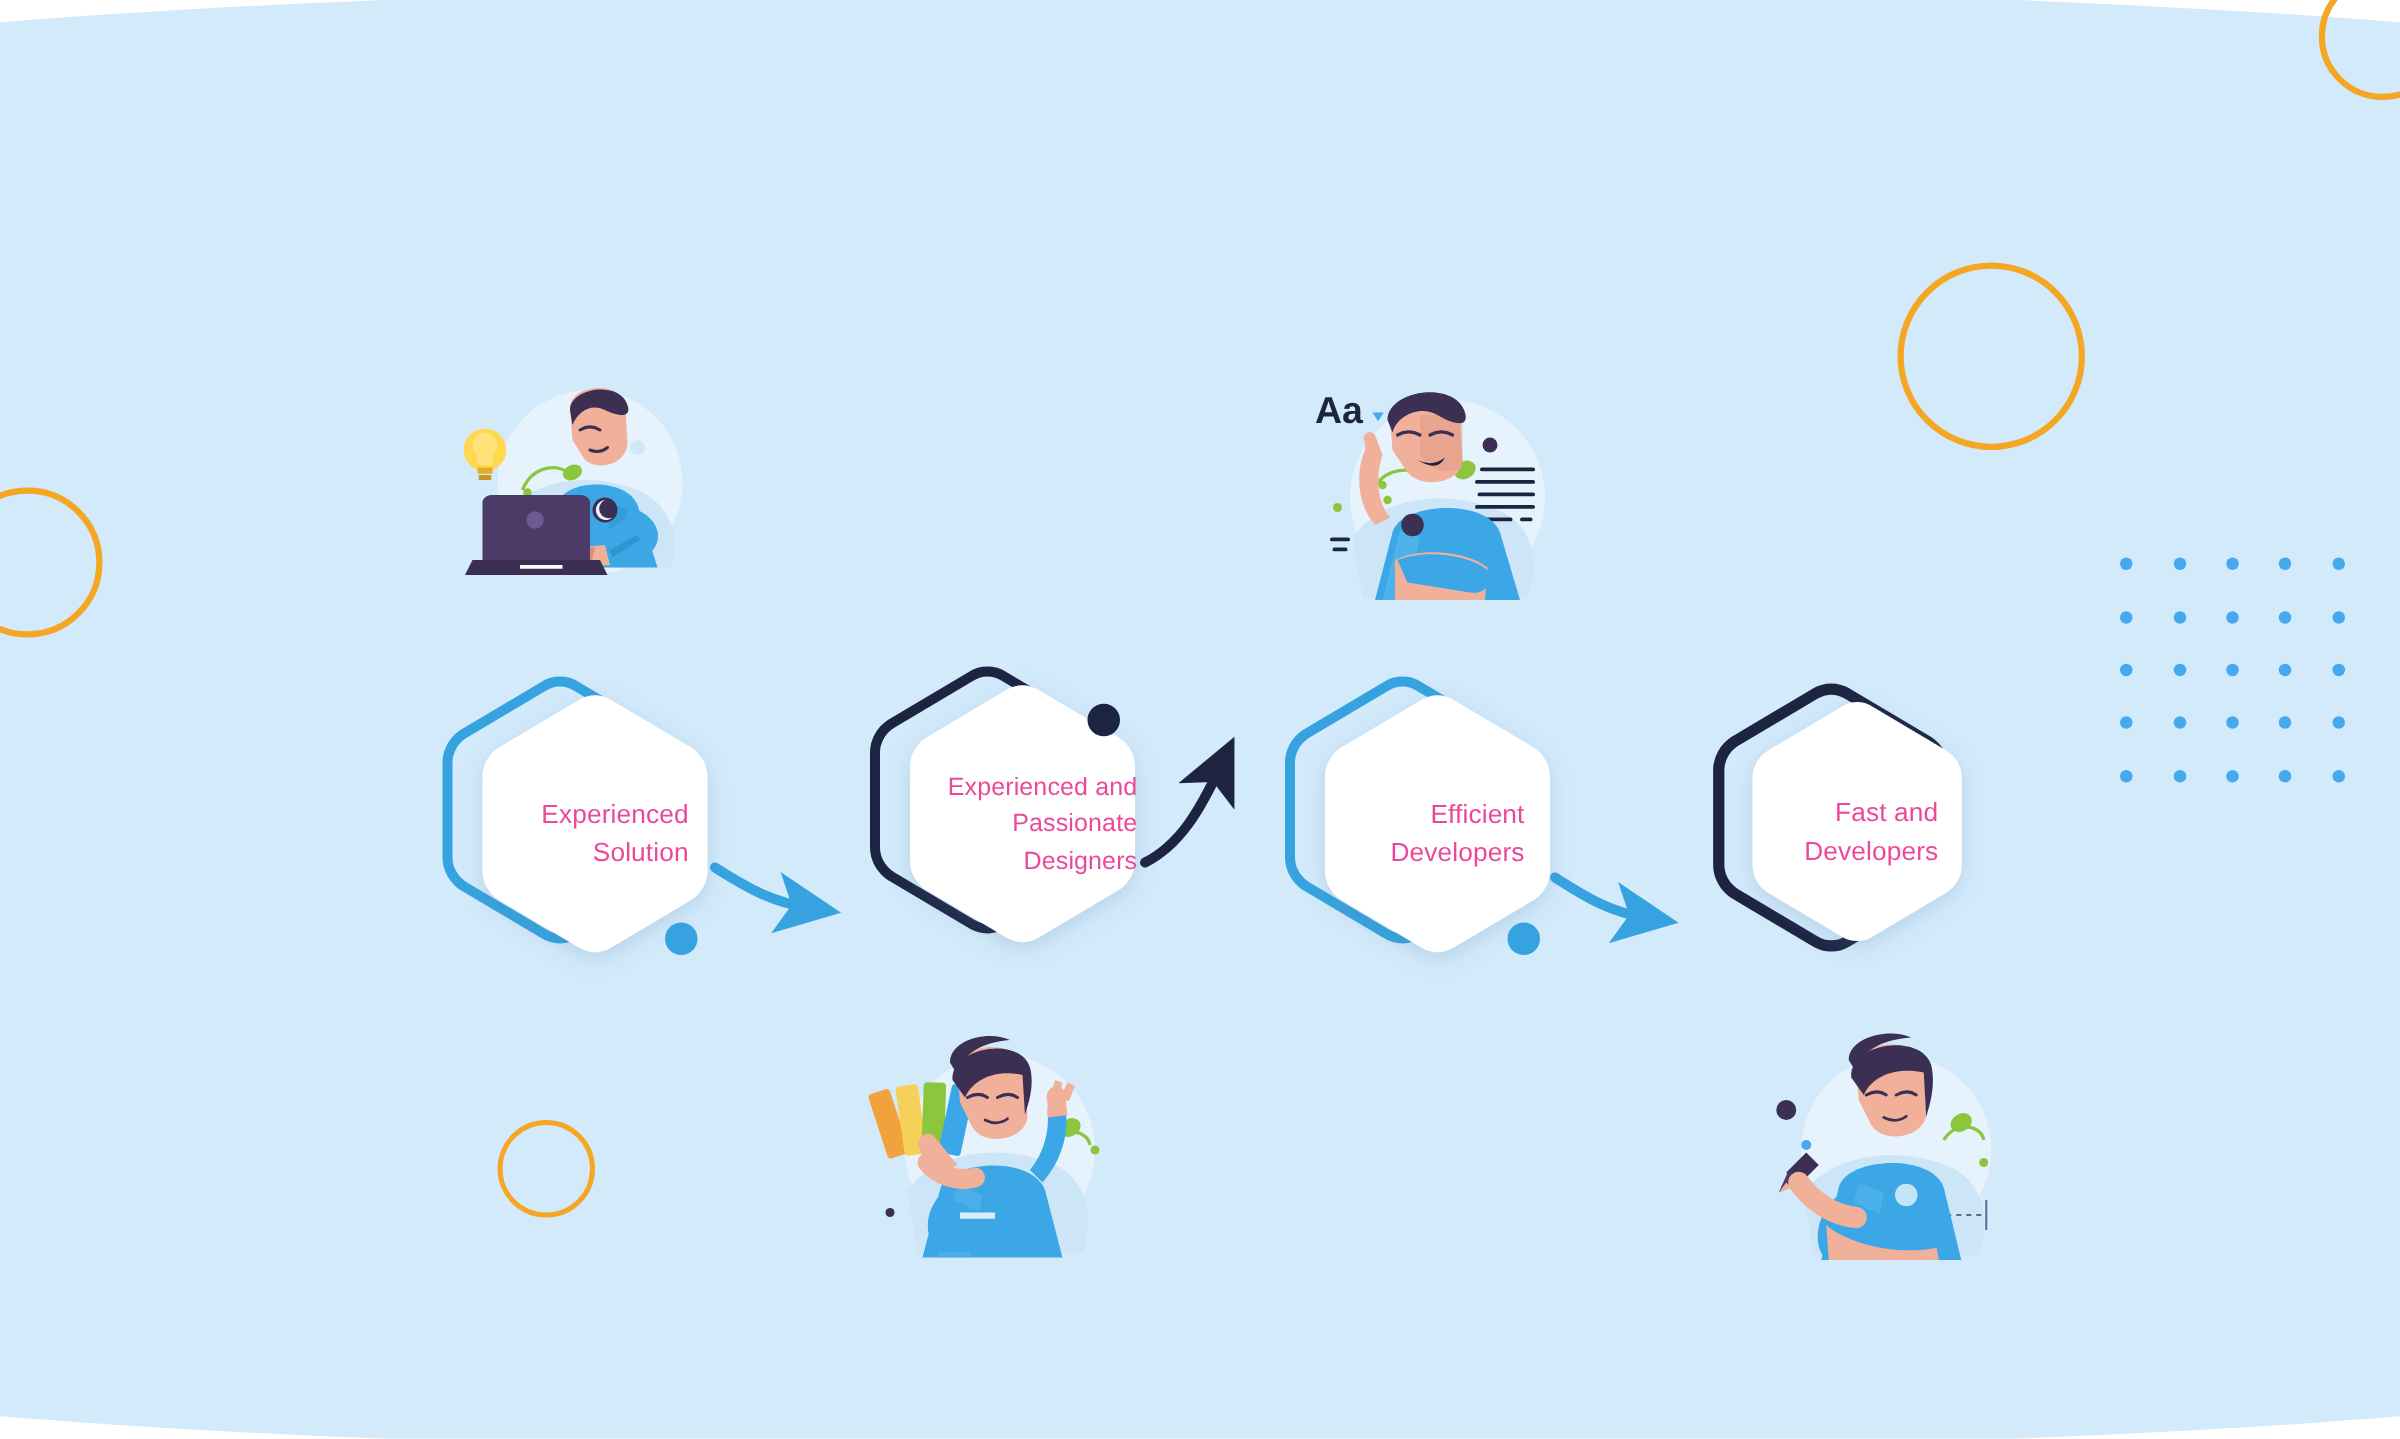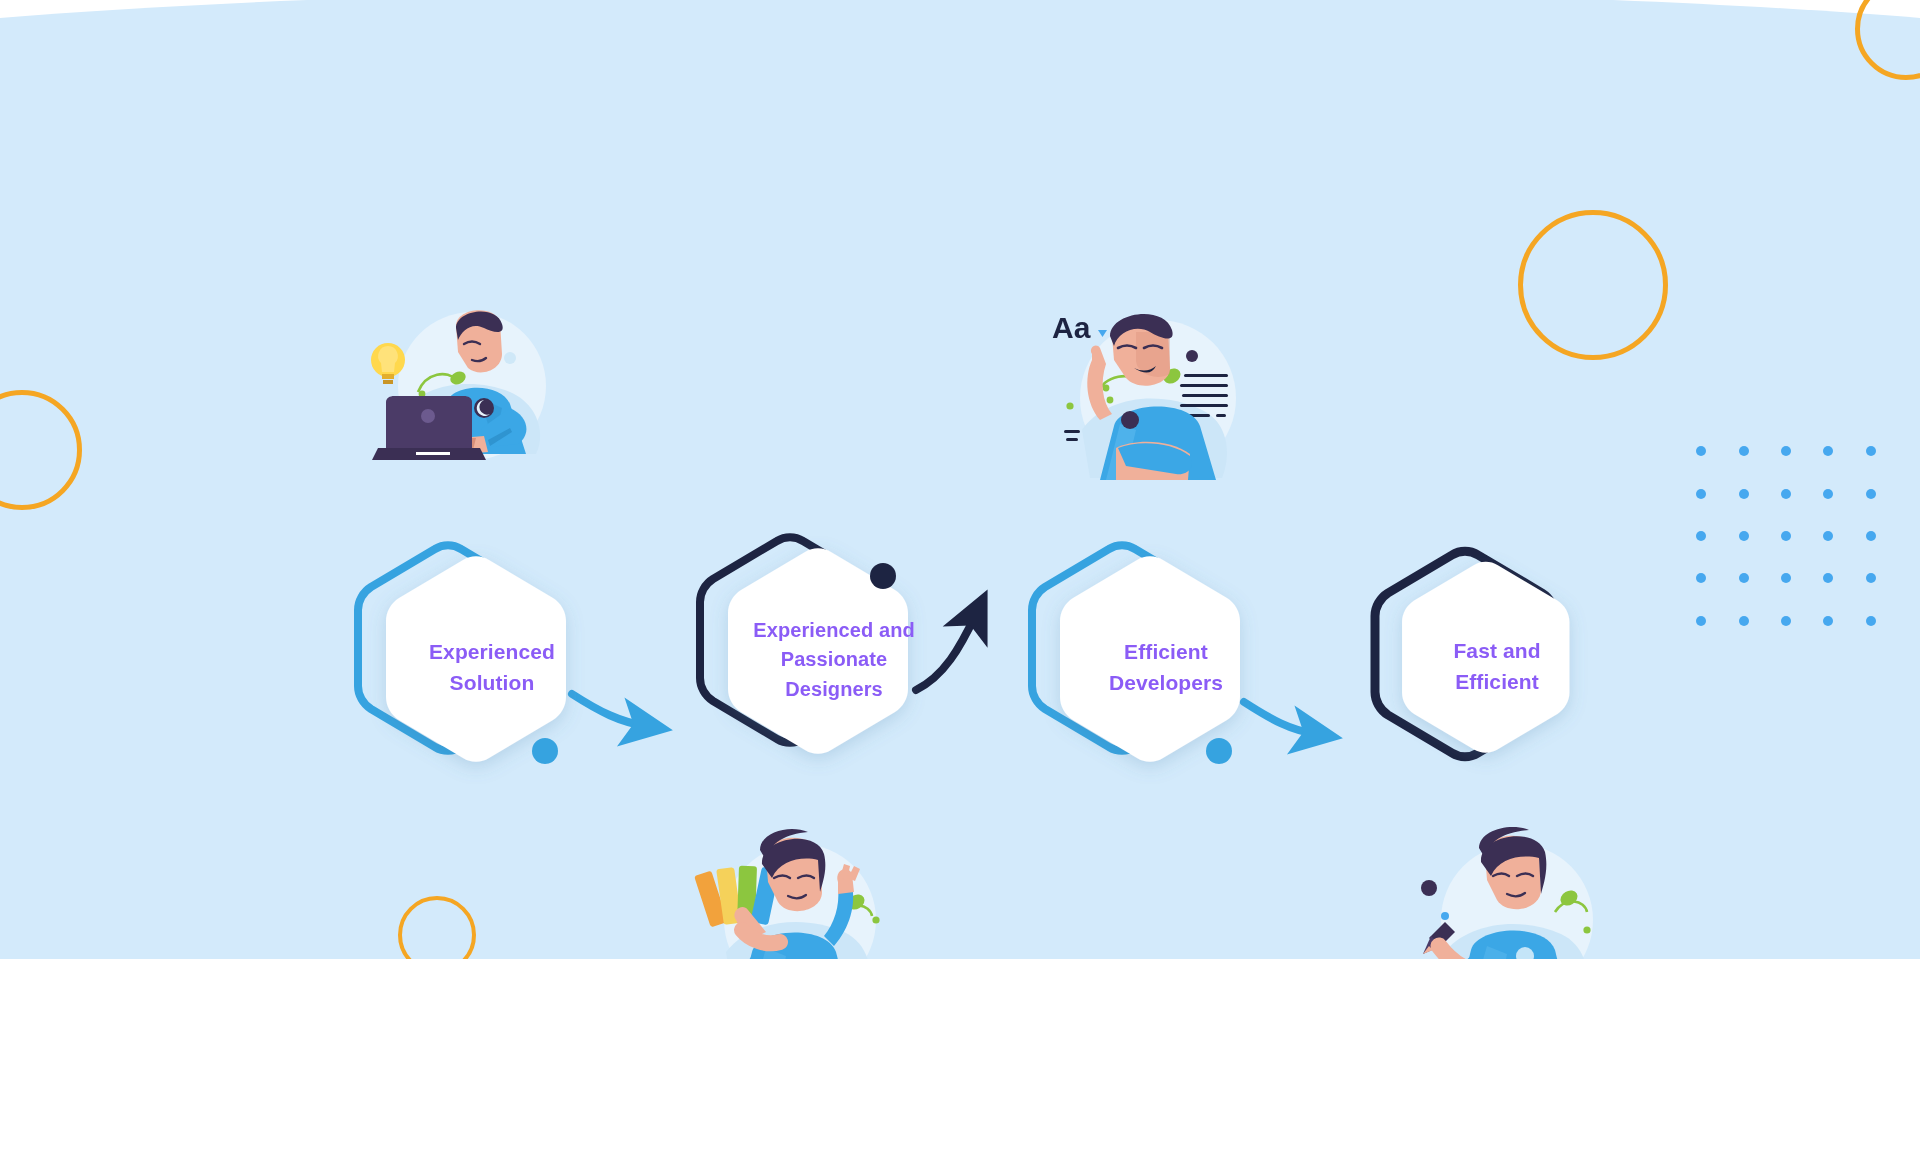--- a/index.html
+++ b/index.html
@@ -10,21 +10,21 @@
   body {
     width: 1920px;
     height: 1151px;
     overflow: hidden;
     font-family: "Liberation Sans", sans-serif;
   }
 
   #stage {
     position: relative;
     width: 1920px;
-    height: 959px;
+    height: 1151px;
     background: #ffffff;
     overflow: hidden;
   }
 
   
   #backdrop {
     position: absolute;
     inset: 0;
     width: 1920px;
     height: 1151px;
@@ -70,26 +70,26 @@
   }
   .hex-label {
     position: absolute;
     left: 0;
     top: 0;
     width: 250px;
     height: 250px;
     display: flex;
     align-items: center;
     justify-content: center;
-    text-align: center;
+    text-align: right;
     font-family: "Liberation Sans", sans-serif;
-    font-weight: 700;
+    font-weight: 400;
     font-size: 21px;
     line-height: 1.47;
-    color: #8b5cf6;
+    color: #ec4899;
     letter-spacing: .1px;
     white-space: pre-line;
     pointer-events: none;
   }
 
   
   .illus {
     position: absolute;
   }
   .illus svg { display: block; }
@@ -372,16 +372,16 @@
     <svg width="250" height="250" viewBox="0 0 250 250">
       <defs>
         <filter id="sh4" x="-40%" y="-40%" width="180%" height="180%">
           <feDropShadow dx="0" dy="5" stdDeviation="9" flood-color="#4a7fa6" flood-opacity=".22"></feDropShadow>
         </filter>
       </defs>
       <path d="M96,17 C104,12 114,12 122,17 L186,55 C194,60 199,69 199,78 L199,154 C199,163 194,172 186,177 L122,215 C114,220 104,220 96,215 L32,177 C24,172 19,163 19,154 L19,78 C19,69 24,60 32,55 Z" transform="translate(-10,0)" fill="none" stroke="#1d2442" stroke-width="9" stroke-linejoin="round"></path>
       <path d="M96,17 C104,12 114,12 122,17 L186,55 C194,60 199,69 199,78 L199,154 C199,163 194,172 186,177 L122,215 C114,220 104,220 96,215 L32,177 C24,172 19,163 19,154 L19,78 C19,69 24,60 32,55 Z" transform="translate(10,3) scale(0.93) translate(9,9)" fill="#ffffff" filter="url(#sh4)"></path>
     </svg>
     <div class="hex-label" style="transform:translate(6px,4px);">Fast and
-Efficient</div>
+Developers</div>
   </div>
 
 </div>
 
 </body></html>

